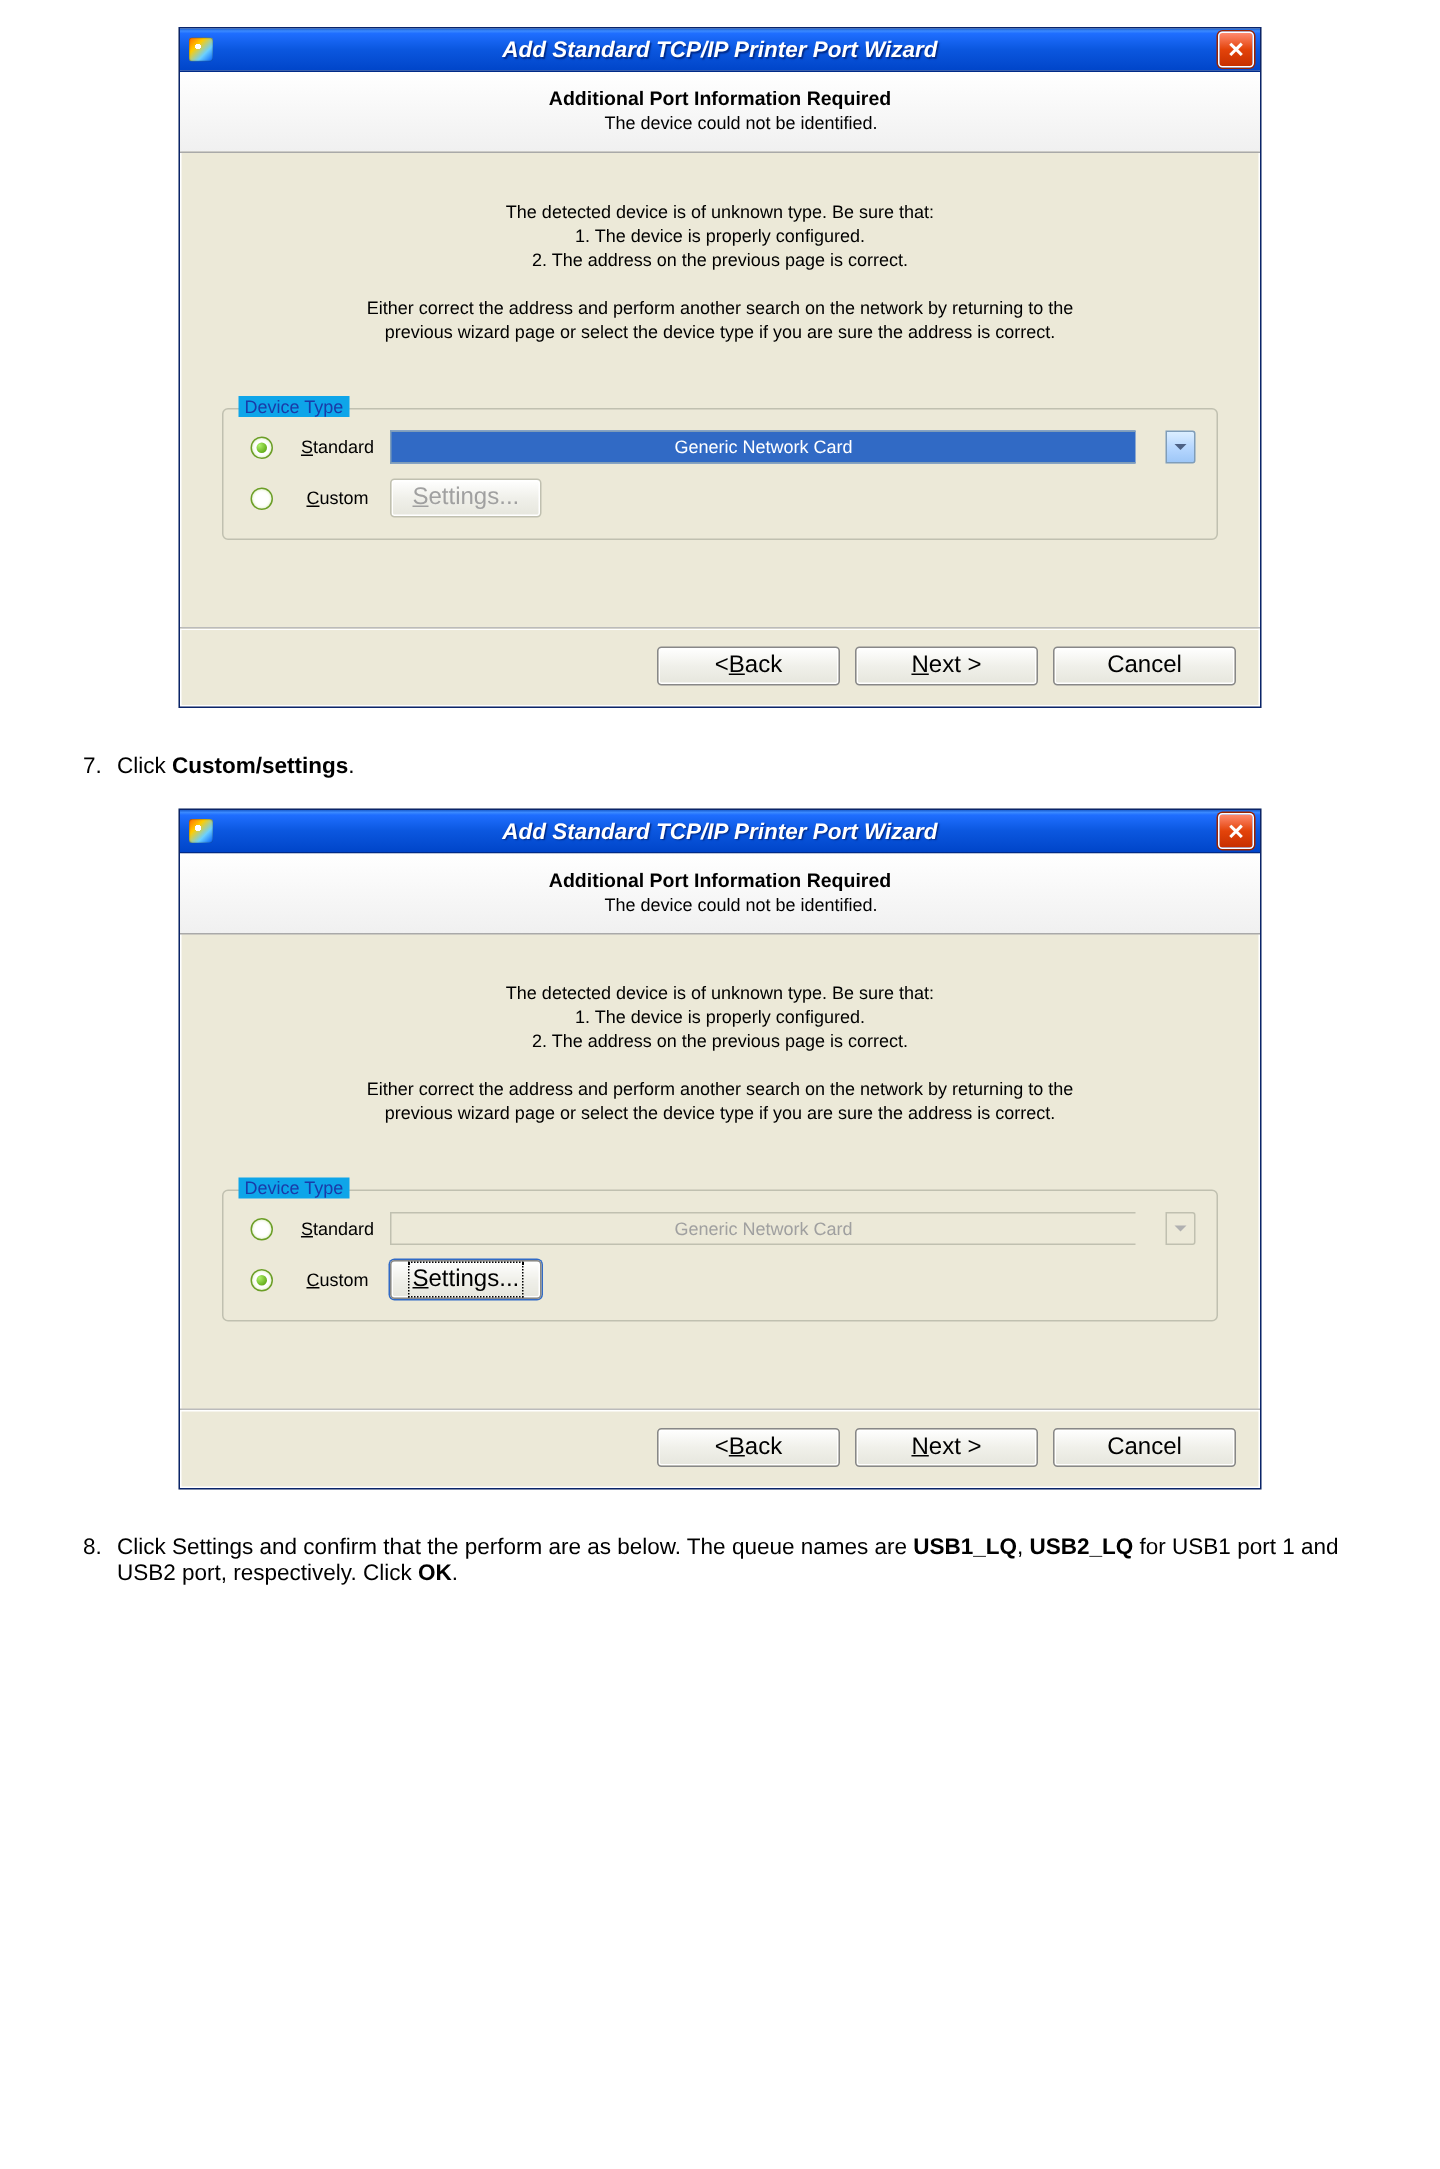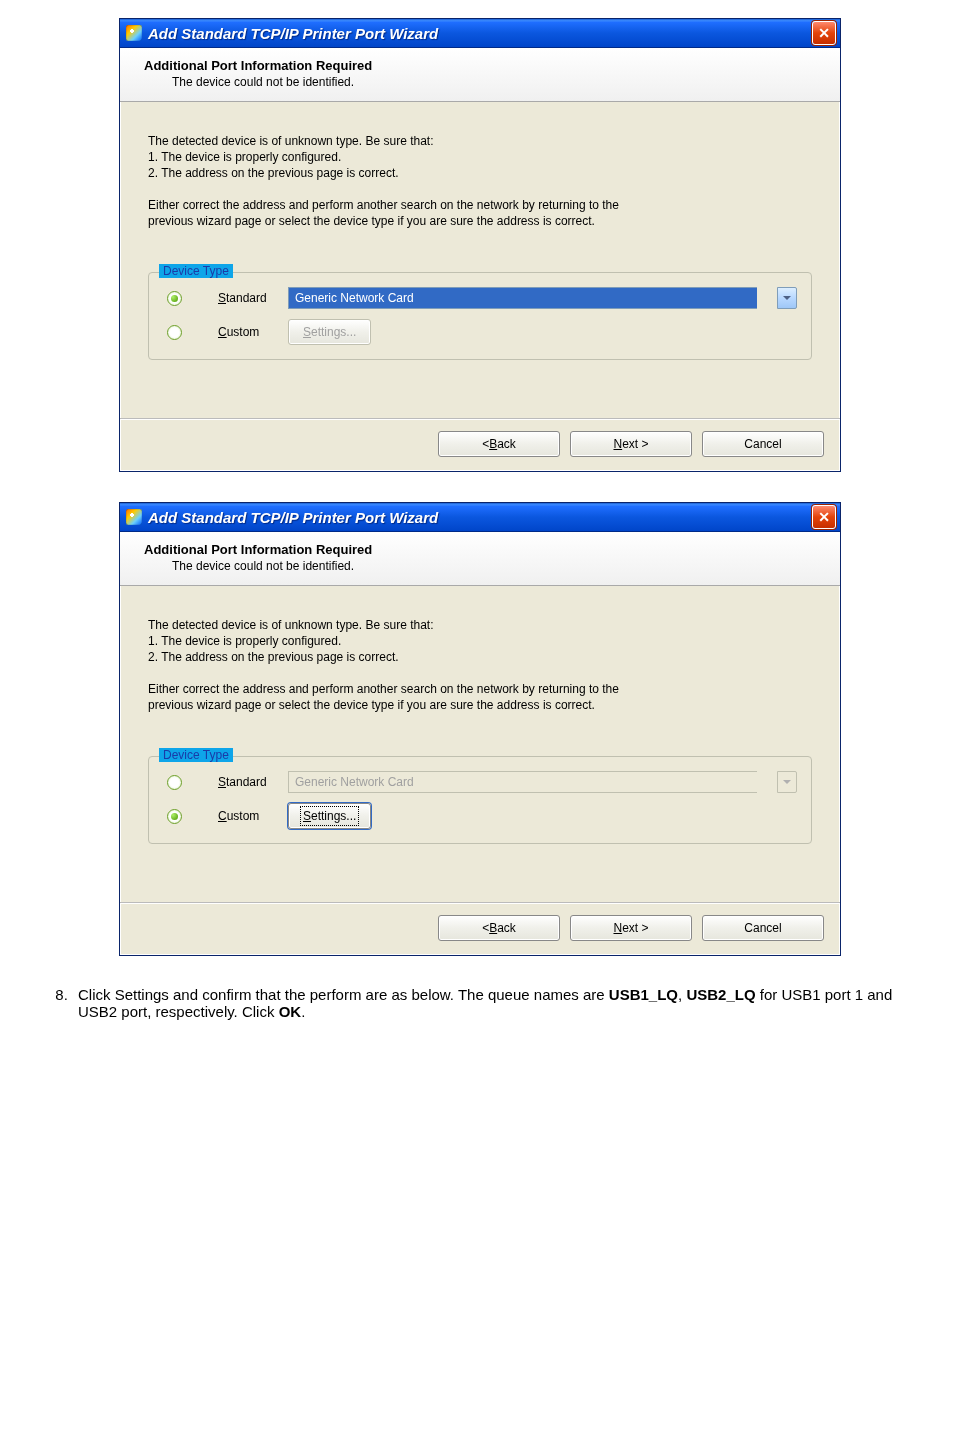--- a/index.html
+++ b/index.html
@@ -34,20 +34,21 @@
     font-family: 'Times New Roman', serif;
     font-size: 16px;
     margin-top: 20px;
   }
 
   
   .dialog-wrap {
     display: flex;
     justify-content: center;
     margin: 18px 0 30px 0;
+    text-align: center;
   }
   .dialog {
     width: 720px;
     background: #ece9d8;
     border: 1px solid #0a246a;
     font-family: Tahoma, sans-serif;
     font-size: 12px;
     color: #000;
     box-shadow: 0 0 0 1px #fff inset;
   }
@@ -155,21 +156,20 @@
     left: 3px;
     top: 3px;
     width: 7px;
     height: 7px;
     background: radial-gradient(circle at 2px 2px, #aef06a, #4b9800);
     border-radius: 50%;
   }
   .radio-label {
     width: 70px;
     font-size: 12px;
-    margin-left: 28px;
   }
   .radio-label .u { text-decoration: underline; }
 
   .combo {
     flex: 1;
     display: flex;
     height: 22px;
     gap: 20px;
   }
   .combo.enabled .combo-text {
@@ -216,21 +216,21 @@
 
   .btn {
     display: inline-flex;
     align-items: center;
     justify-content: center;
     height: 24px;
     padding: 0 14px;
     background: linear-gradient(to bottom, #fff, #f0f0ea 50%, #e6e6dd);
     border: 1px solid #888;
     border-radius: 3px;
-    font-size: 12px;
+    font-size: 16px;
     color: #000;
     box-shadow: inset 0 0 0 1px #fff;
     cursor: pointer;
   }
   .btn.disabled {
     color: #a0a0a0;
     border-color: #c0c0b0;
     cursor: default;
   }
   .btn.focused {
@@ -310,20 +310,25 @@
         <span class="btn">&lt; <span class="u">B</span><span>ack</span></span>
         <span class="btn">
             <span class="u">N</span>
             <span>ext &gt;</span>
           </span>
         <span class="btn">Cancel</span>
       </div>
     </div>
   </div>
 
+  <ol start="7">
+    <li>
+      <span>Click </span><span class="b">Custom/settings</span><span>.</span>
+    </li>
+  </ol>
 
   <div class="dialog-wrap">
     <div class="dialog">
       <div class="titlebar">
         <span class="icon"></span>
         <span class="title">Add Standard TCP/IP Printer Port Wizard</span>
         <span class="close">
           <span>✕</span>
         </span>
       </div>

